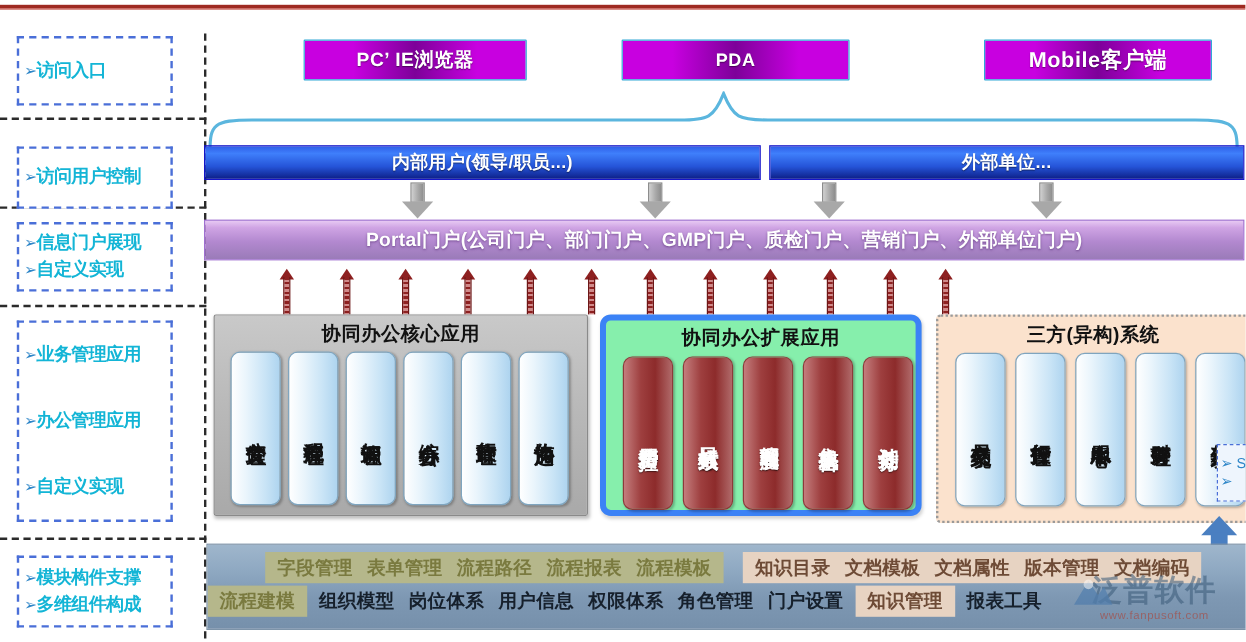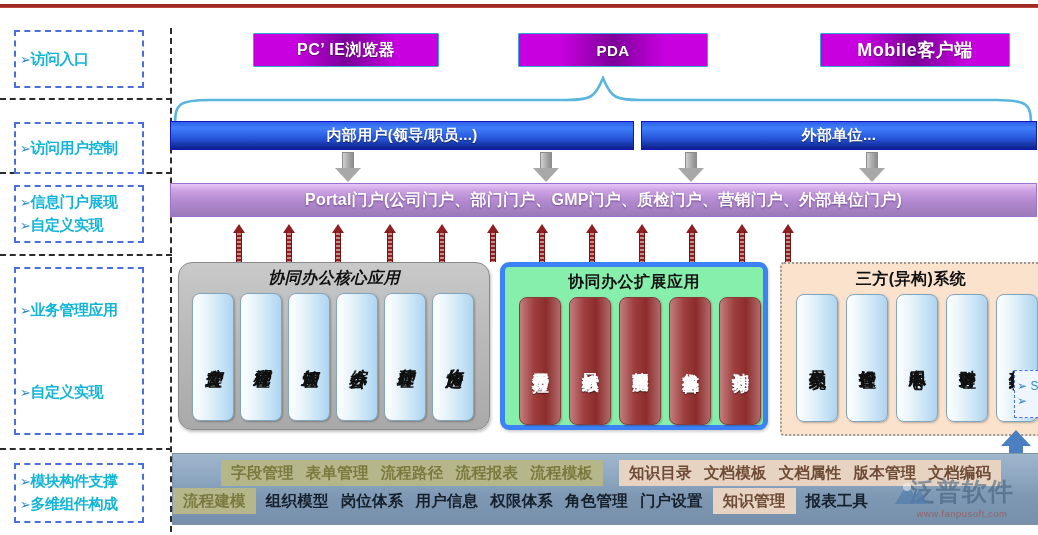--- a/index.html
+++ b/index.html
@@ -48,24 +48,23 @@
     text-shadow:0 1px 2px rgba(60,20,90,.55);font-size:16px;letter-spacing:0.2px;
   }
 
   
   .panel{position:absolute;box-sizing:border-box;}
   .panel .ptitle{
     position:absolute;left:0;right:0;top:5px;text-align:center;
     font-weight:bold;font-size:16px;color:#111;letter-spacing:0.5px;
   }
   .panel-core{
-    border:1px solid #8a8a8a;border-radius:14px;
+    border:1px solid #8a8a8a;border-radius:2px;
     background:linear-gradient(180deg,#c9c9c9 0%,#b9b9b9 45%,#a9a9a9 100%);
     box-shadow:1px 2px 3px rgba(0,0,0,.25);
-    font-style:italic;
   }
   .panel-ext{
     border:5px solid #3b82f6;border-radius:9px;
     background:#86efac;
     box-shadow:1px 2px 3px rgba(0,0,0,.18);
   }
   .panel-third{
     border:2px dotted #9a9a9a;border-radius:4px;
     background:#fbe2cd;
   }
@@ -169,20 +168,23 @@
     <div class="sb-line">
       <span class="ar">➢</span><span>自定义实现</span>
     </div>
   </div>
 
   <div class="sb-box" style="top:253px;height:168px;justify-content:space-around;">
     <div class="sb-line">
       <span class="ar">➢</span><span>业务管理应用</span>
     </div>
     <div class="sb-line">
+      <span class="ar">➢</span><span>办公管理应用</span>
+    </div>
+    <div class="sb-line">
       <span class="ar">➢</span><span>自定义实现</span>
     </div>
   </div>
 
   <div class="sb-box" style="top:449px;height:60px;">
     <div class="sb-line">
       <span class="ar">➢</span><span>模块构件支撑</span>
     </div>
     <div class="sb-line">
       <span class="ar">➢</span><span>多维组件构成</span>

